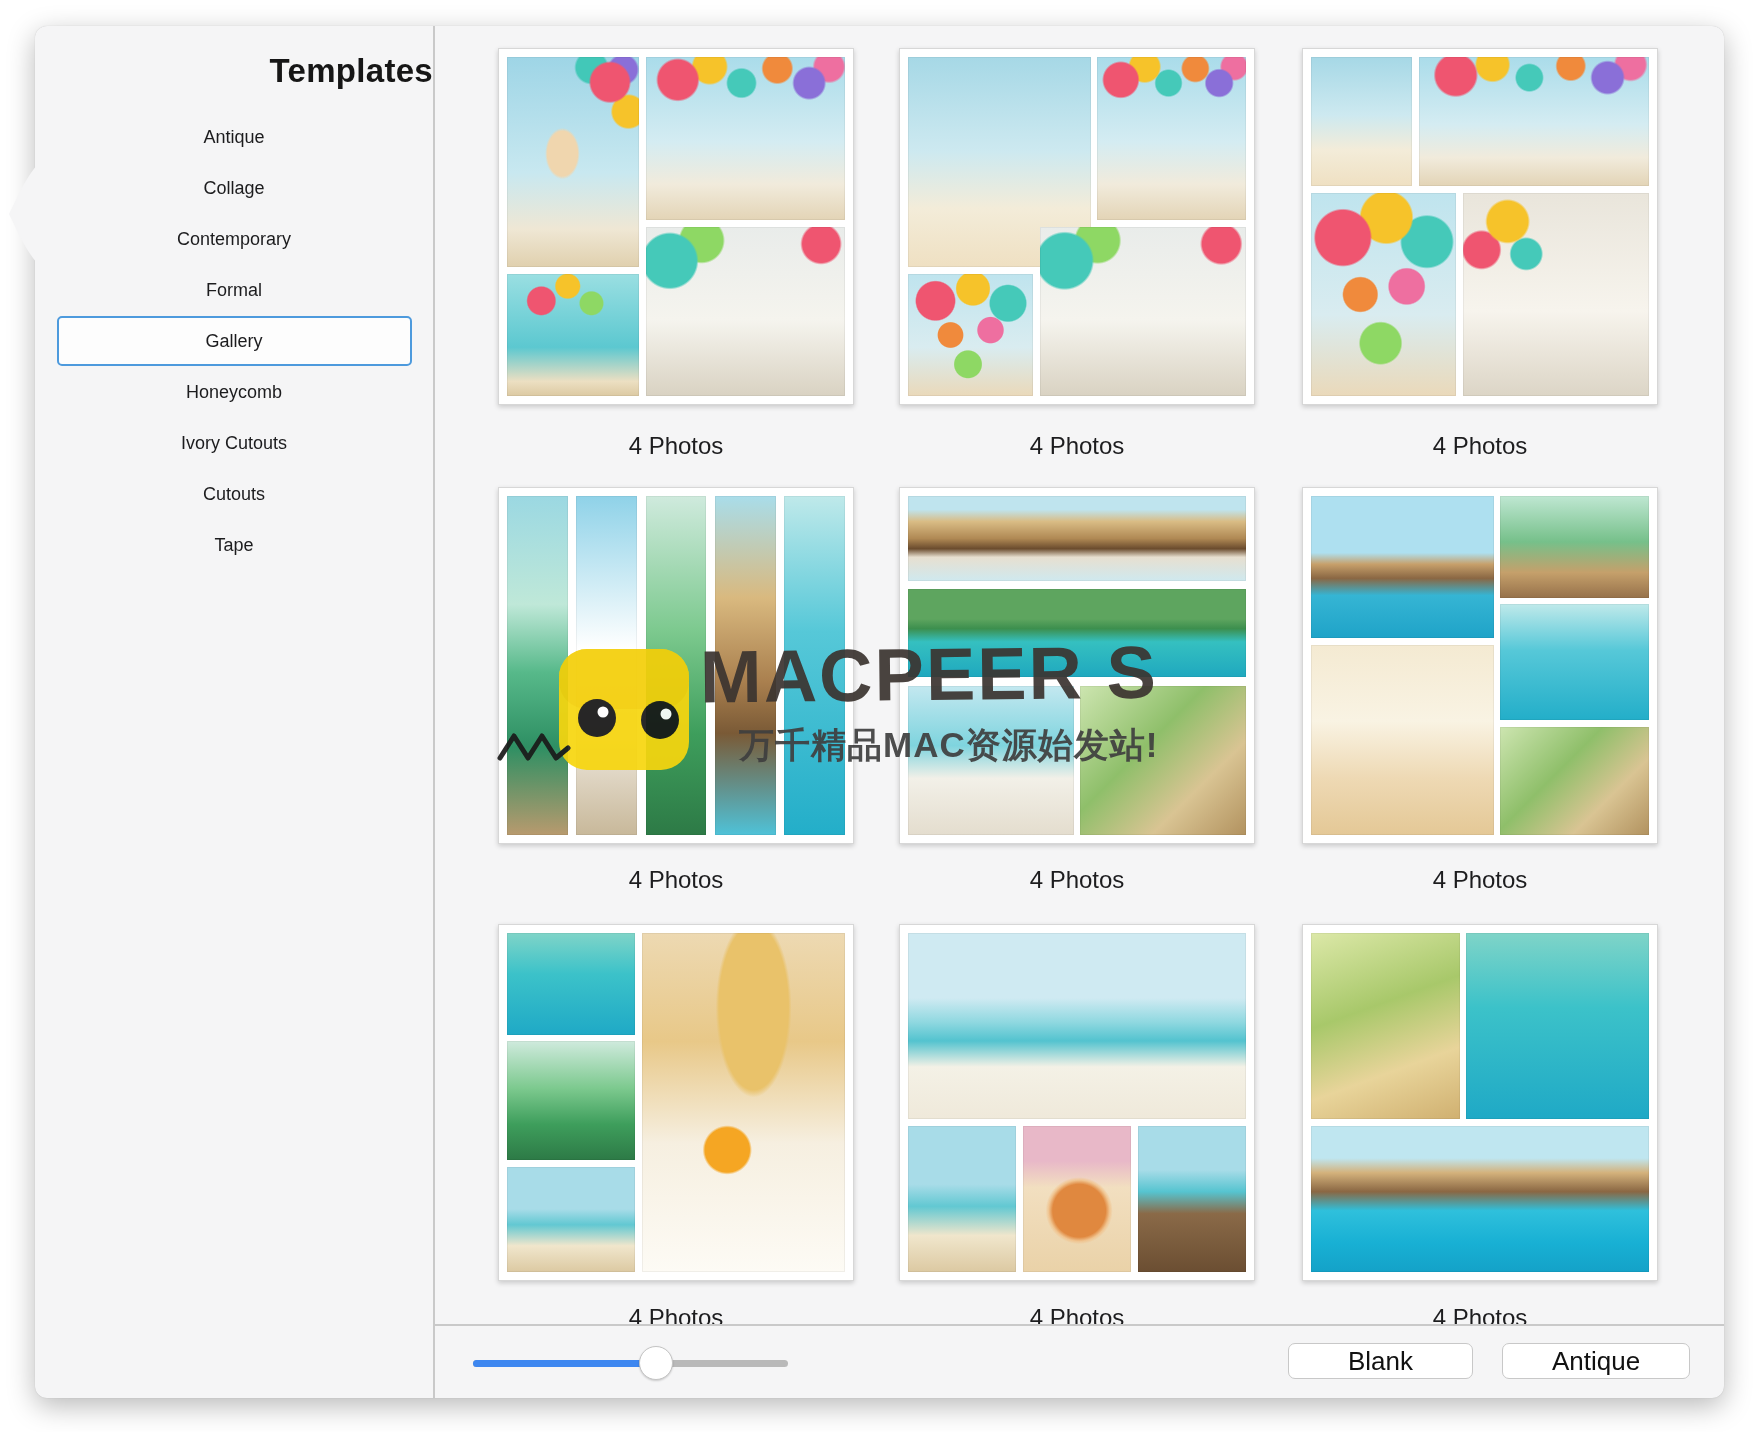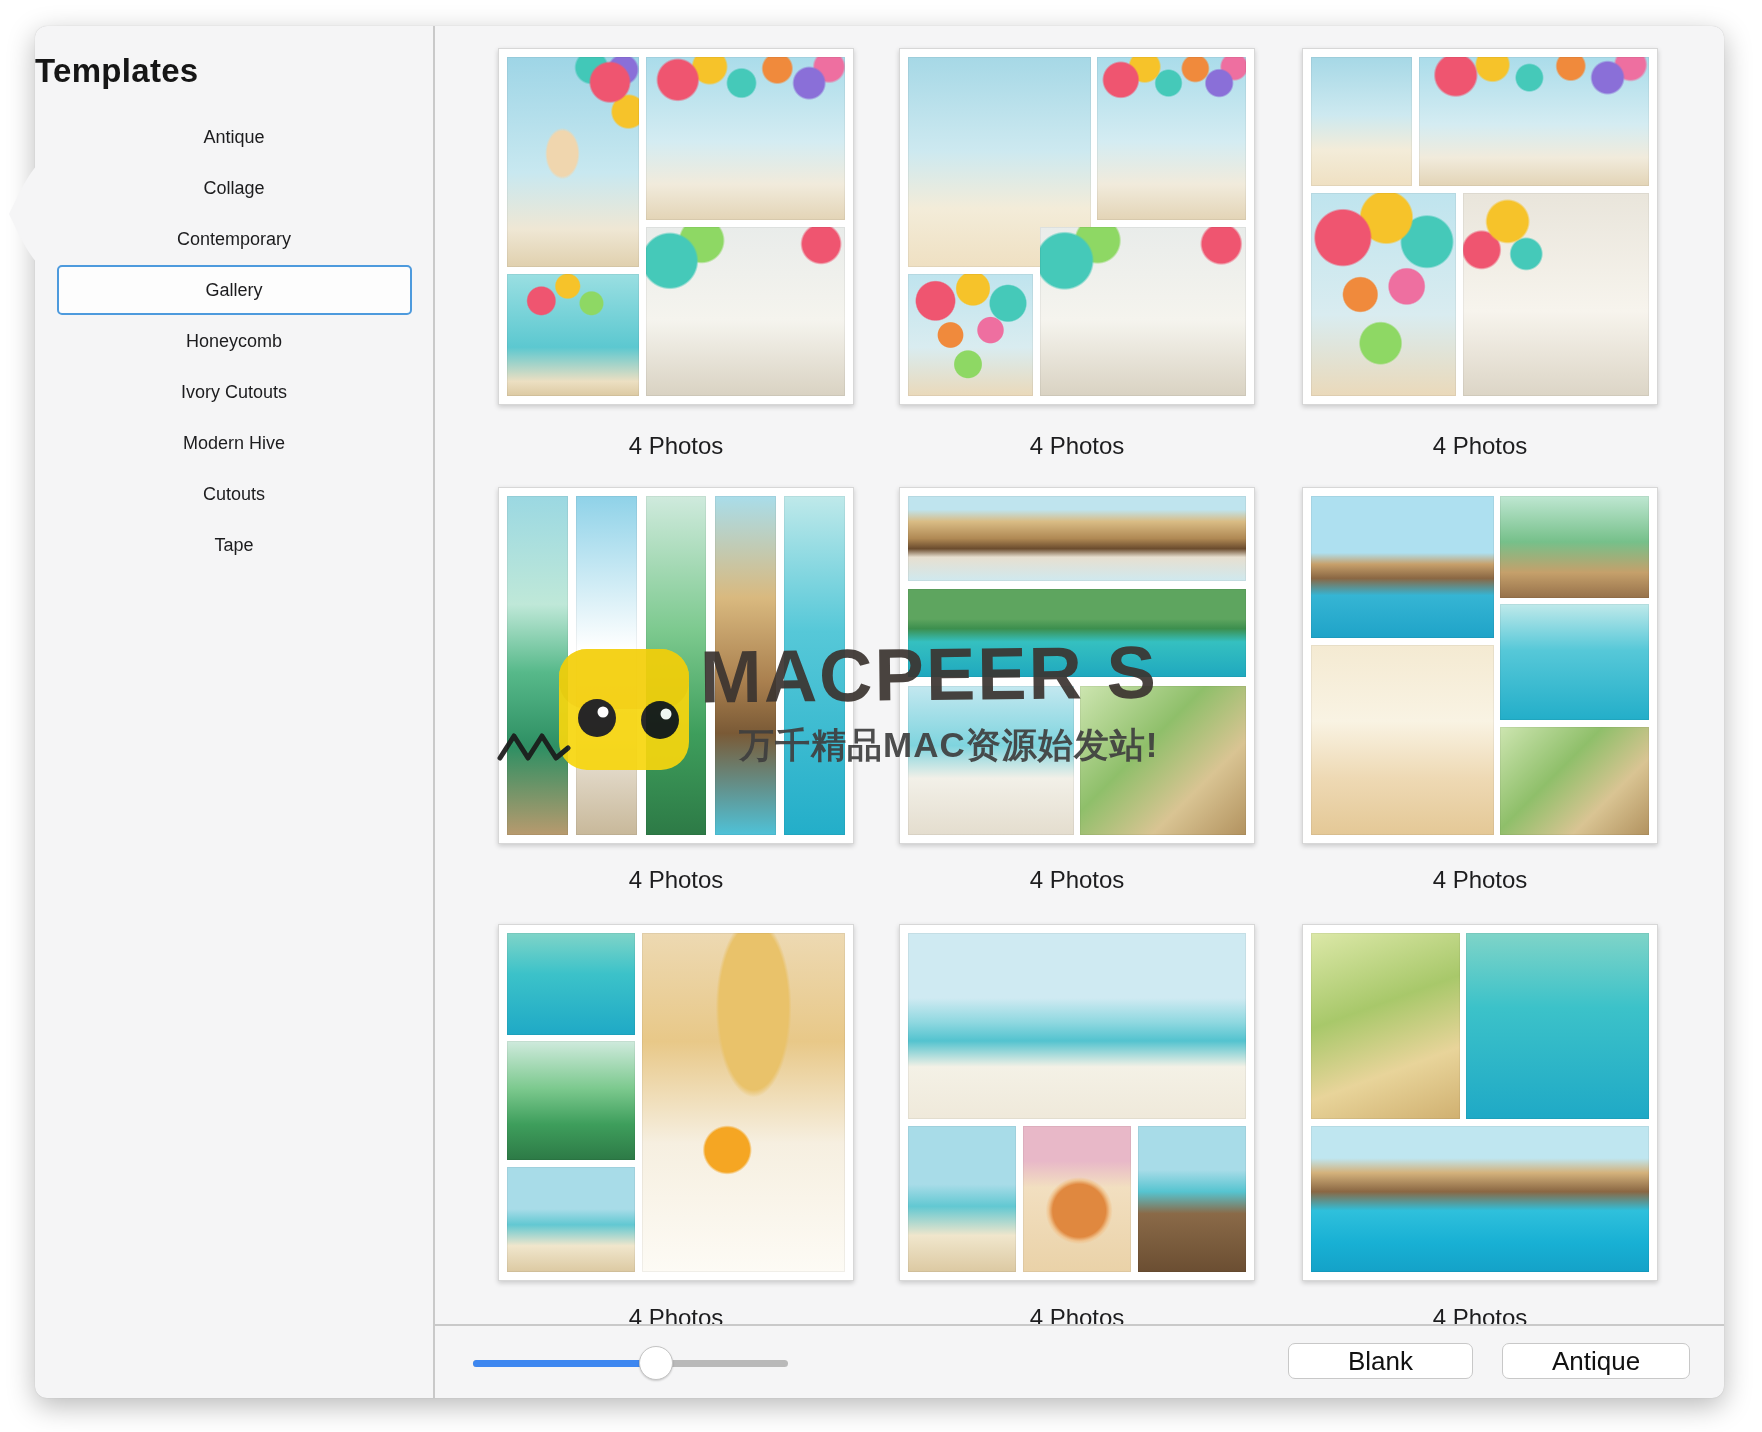--- a/index.html
+++ b/index.html
@@ -8,21 +8,21 @@
   .panel {
     position:absolute; left:35px; top:26px; width:1689px; height:1372px;
     background:#f5f5f6; border-radius:12px;
     box-shadow:0 8px 28px rgba(0,0,0,.28), 0 0 1px rgba(0,0,0,.2);
   }
   .popover-arrow { position:absolute; left:-27px; top:140px; width:28px; height:96px; }
 
   
   .sidebar { position:absolute; left:0; top:0; width:398px; height:100%; }
   .v-divider { position:absolute; left:398px; top:0; width:2px; height:100%; background:#c9c9c9; }
-  .sidebar-title { position:absolute; left:0; top:26px; width:398px; text-align:left;
+  .sidebar-title { position:absolute; left:0; top:26px; width:398px; text-align:right;
     font-size:33px; font-weight:700; color:#161616; letter-spacing:.3px; }
   .side-list { position:absolute; left:0; top:86px; width:398px; }
   .side-item { position:relative; width:398px; height:51px; display:flex; align-items:center; justify-content:center;
     font-size:18px; color:#1c1c1e; cursor:default; }
   .side-item.selected::before {
     content:""; position:absolute; left:22px; right:21px; top:0px; bottom:1px;
     background:#fdfdfd; border:2px solid #4d9add; border-radius:5px;
   }
   .side-item span { position:relative; z-index:1; }
 
@@ -133,31 +133,31 @@
     <div class="side-list">
         <div class="side-item">
           <span>Antique</span>
         </div>
         <div class="side-item">
           <span>Collage</span>
         </div>
         <div class="side-item">
           <span>Contemporary</span>
         </div>
+        <div class="side-item">
+          <span>Formal</span>
+        </div>
         <div class="side-item selected">
           <span>Gallery</span>
         </div>
         <div class="side-item">
           <span>Honeycomb</span>
         </div>
         <div class="side-item">
           <span>Ivory Cutouts</span>
-        </div>
-        <div class="side-item">
-          <span>Modern Hive</span>
         </div>
         <div class="side-item">
           <span>Cutouts</span>
         </div>
         <div class="side-item">
           <span>Tape</span>
         </div>
       </div>
   </div>
   <div class="v-divider"></div>

